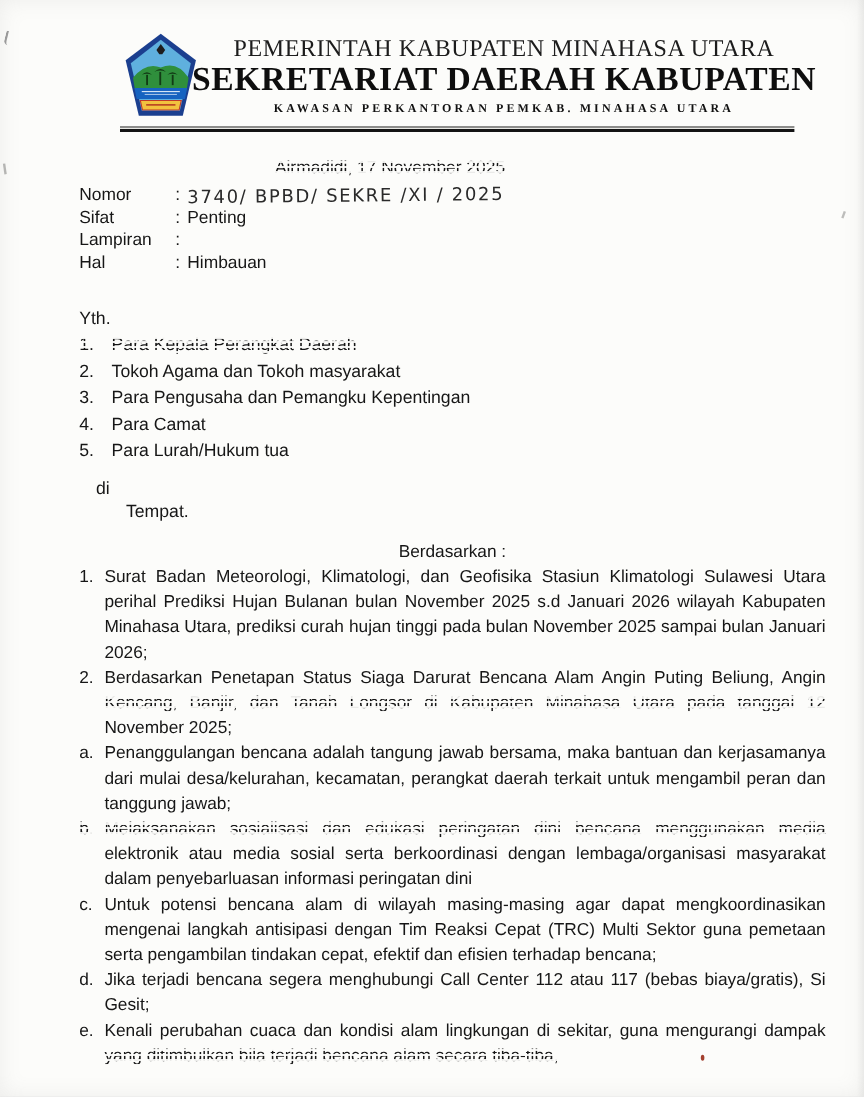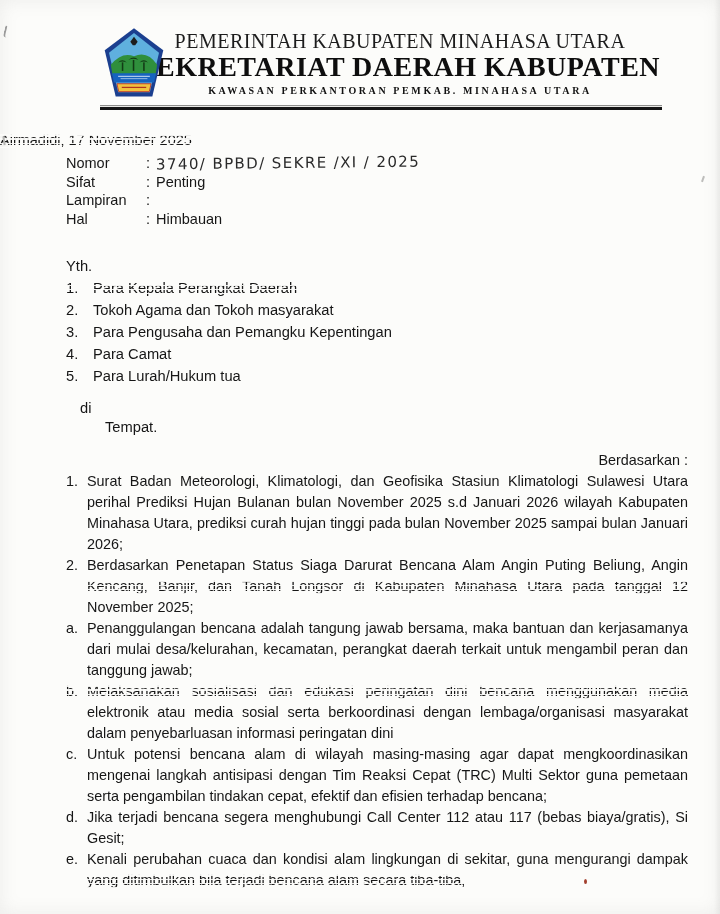--- a/index.html
+++ b/index.html
@@ -6,32 +6,32 @@
   .page{
     position:relative;
     width:720px;height:914px;
     background:#fcfcfa;
     overflow:hidden;
     font-family:"Liberation Sans",sans-serif;
     color:#161616;
     box-shadow:inset 0 0 18px rgba(120,120,120,0.12);
   }
   
-  .letterhead{position:relative;padding-top:30px;}
+  .letterhead{position:relative;padding-top:30px;padding-left:20px;}
   .seal{position:absolute;left:103px;top:27px;width:62px;height:72px;}
   .head-text{margin-left:120px;width:560px;text-align:center;font-family:"Liberation Serif",serif;}
   .head-line1{font-size:20px;letter-spacing:0.5px;line-height:22px;color:#1c1c1c;}
   .head-line2{font-size:28px;font-weight:bold;letter-spacing:0.5px;line-height:30px;color:#0e0e0e;}
   .head-line3{font-size:10px;font-weight:bold;letter-spacing:2.6px;line-height:15px;margin-top:1px;color:#111;}
   .rule{
     margin:7px 58px 0 100px;height:5px;
     background:linear-gradient(180deg,#8d8d8b 0 1.4px,#e9e9e5 1.4px 2.2px,#141414 2.2px 100%);
   }
   
-  .date-line{margin-top:21px;text-align:left;padding-right:70px;font-size:14.5px;line-height:18px;}
+  .date-line{margin-top:21px;text-align:center;padding-right:70px;font-size:14.5px;line-height:18px;}
   .meta{margin:5px 32px 0 66px;font-size:14.5px;line-height:18.5px;}
   .meta-row{display:flex;}
   .meta-label{width:80px;flex:none;}
   .meta-colon{flex:none;}
   .meta-value{margin-left:6px;}
   .handwritten{
     font-family:"DejaVu Sans",sans-serif;
     font-size:15px;letter-spacing:1.4px;
     transform:rotate(-0.6deg);display:inline-block;
     color:#2a2a2a;
@@ -39,21 +39,21 @@
   
   .recipients{display:flex;margin:27px 32px 0 66px;font-size:14.7px;line-height:22px;flex-direction:column;}
   .yth{width:79px;flex:none;}
   .rcpt-list{flex:1;}
   .rcpt-item{display:flex;}
   .rcpt-num{width:27px;flex:none;}
   .di{margin:12px 0 0 80px;font-size:14.7px;line-height:19px;}
   .tempat{margin:0 0 0 105px;font-size:14.7px;line-height:19px;}
   
   .body-block{margin:13px 32px 0 66px;font-size:14.4px;line-height:21px;text-align:justify;}
-  .b-head{text-align:right;}
+  .b-head{text-align:center;}
   .hang{padding-left:21px;text-indent:-21px;position:relative;}
   .hang .num{display:inline-block;width:21px;text-indent:0;}
   .opening{text-indent:44px;margin-top:5px;position:relative;}
   
   .deg{position:relative;}
   .deg::after,.deg-l1::after,.deg-l2::after{
     content:"";position:absolute;left:0;right:0;pointer-events:none;
     background:repeating-linear-gradient(180deg,
       rgba(252,252,250,0) 0 2.4px,
       rgba(252,252,250,0.92) 2.4px 4.1px);

